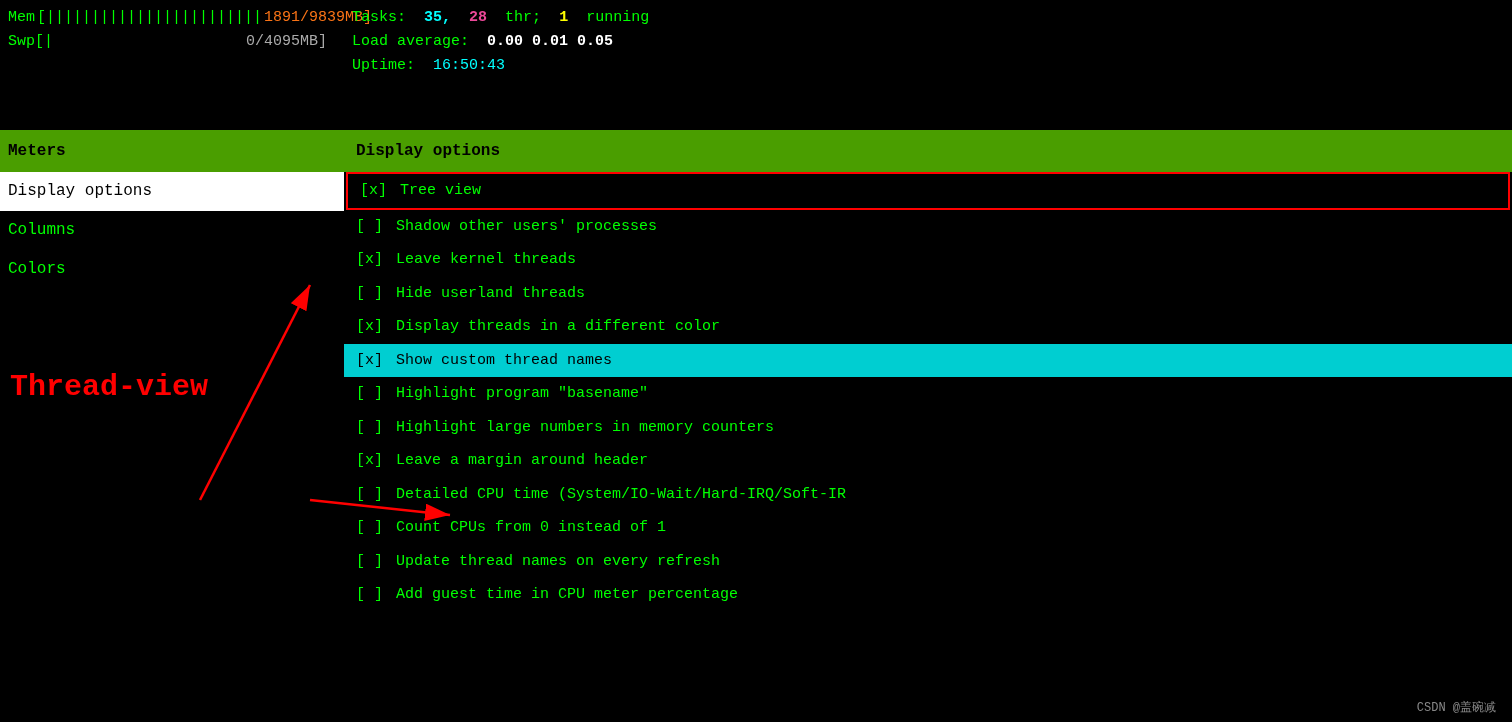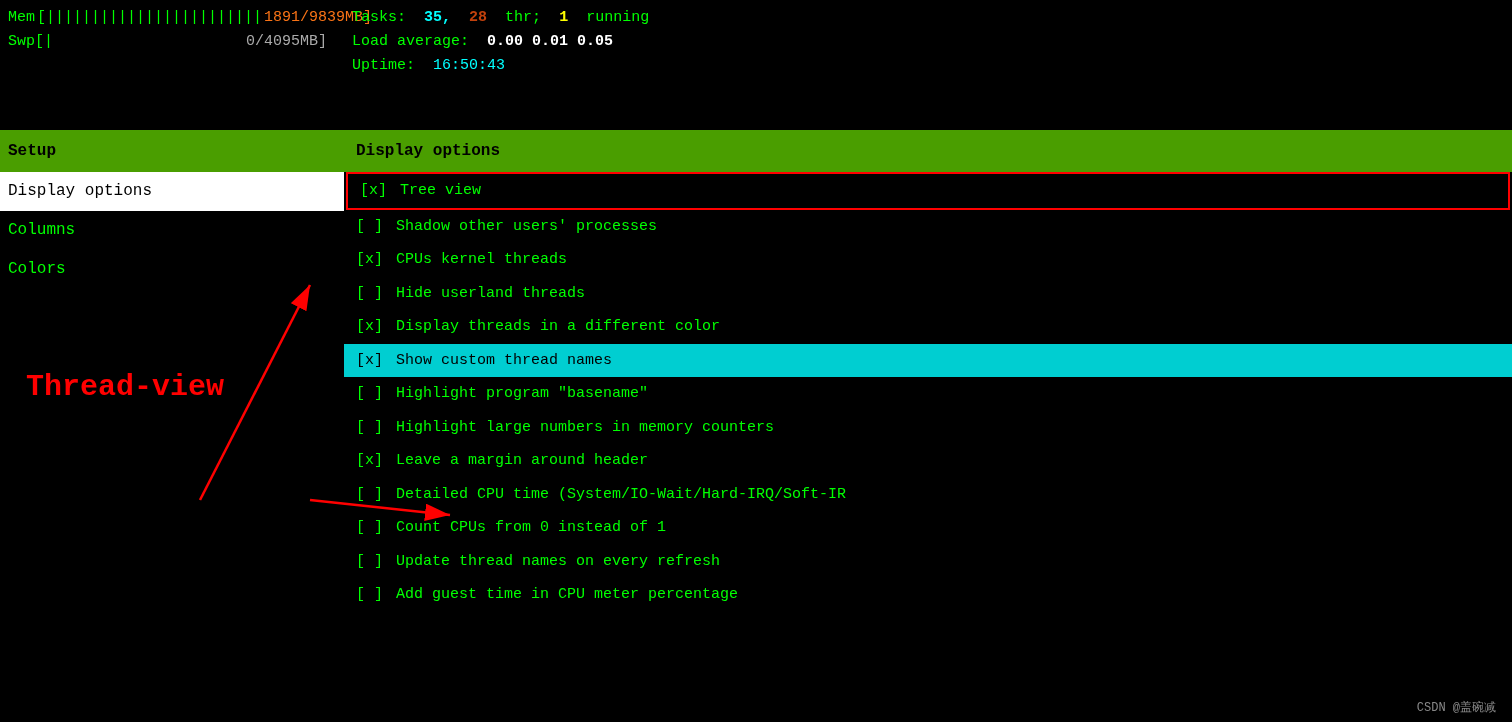--- a/index.html
+++ b/index.html
@@ -41,21 +41,21 @@
       align-items: center;
       gap: 2px;
     }
     .mem-label { color: #00ff00; }
     .mem-bars { color: #00ff00; }
     .mem-value { color: #f97316; }
 
     .swp-label { color: #00ff00; }
 
     .tasks-line .bold-cyan { color: #00ffff; font-weight: bold; }
-    .tasks-line .bold-green { color: #c2410c; font-weight: bold; }
+    .tasks-line .bold-green { color: #ec4899; font-weight: bold; }
     .tasks-line .bold-yellow { color: #ffff00; font-weight: bold; }
 
     .load-line .bold-white { color: #ffffff; font-weight: bold; }
     .uptime-line .bold-cyan { color: #00ffff; font-weight: normal; }
 
     
     .main-area {
       display: flex;
       width: 100%;
       height: calc(722px - 130px);
@@ -89,21 +89,21 @@
 
     .sidebar-item.active {
       background: #fff;
       color: #000;
     }
 
     .thread-view-label {
       color: #ff0000;
       font-size: 30px;
       font-weight: bold;
-      padding-left: 26px;
+      padding-left: 10px;
       margin-top: 10px;
     }
 
     
     .content-panel {
       flex: 1;
       background: #000;
     }
 
     .content-header {
@@ -195,42 +195,42 @@
     <div class="uptime-line">
       <span>Uptime:</span>&nbsp;
       <span class="bold-cyan">16:50:43</span>
     </div>
   </div>
 </div>
 
 <div class="main-area">
 
   <div class="sidebar">
-    <div class="sidebar-setup">Setup</div>
+    <div class="sidebar-setup">Meters</div>
     <div class="sidebar-item active" style="background:#fff; color:#000;">Display options</div>
     <div class="sidebar-item">Columns</div>
     <div class="sidebar-item">Colors</div>
 
     <div style="position:relative; margin-top: 80px;">
       <div class="thread-view-label">Thread-view</div>
     </div>
   </div>
 
   <div class="content-panel">
     <div class="content-header">Display options</div>
 
     <div id="options-container"><div class="option-row tree-view-selected" style="border: 2px solid rgb(255, 0, 0); display: inline-flex; width: calc(100% - 4px); margin-left: 2px;">
           <span class="checkbox">[x]  </span>
           <span class="option-text">Tree view</span>
         </div><div class="option-row">
           <span class="checkbox">[ ]  </span>
           <span class="option-text">Shadow other users' processes</span>
         </div><div class="option-row">
           <span class="checkbox">[x]  </span>
-          <span class="option-text">CPUs kernel threads</span>
+          <span class="option-text">Leave kernel threads</span>
         </div><div class="option-row">
           <span class="checkbox">[ ]  </span>
           <span class="option-text">Hide userland threads</span>
         </div><div class="option-row">
           <span class="checkbox">[x]  </span>
           <span class="option-text">Display threads in a different color</span>
         </div><div class="option-row highlighted">
           <span class="checkbox">[x]  </span>
           <span class="option-text">Show custom thread names</span>
         </div><div class="option-row">

